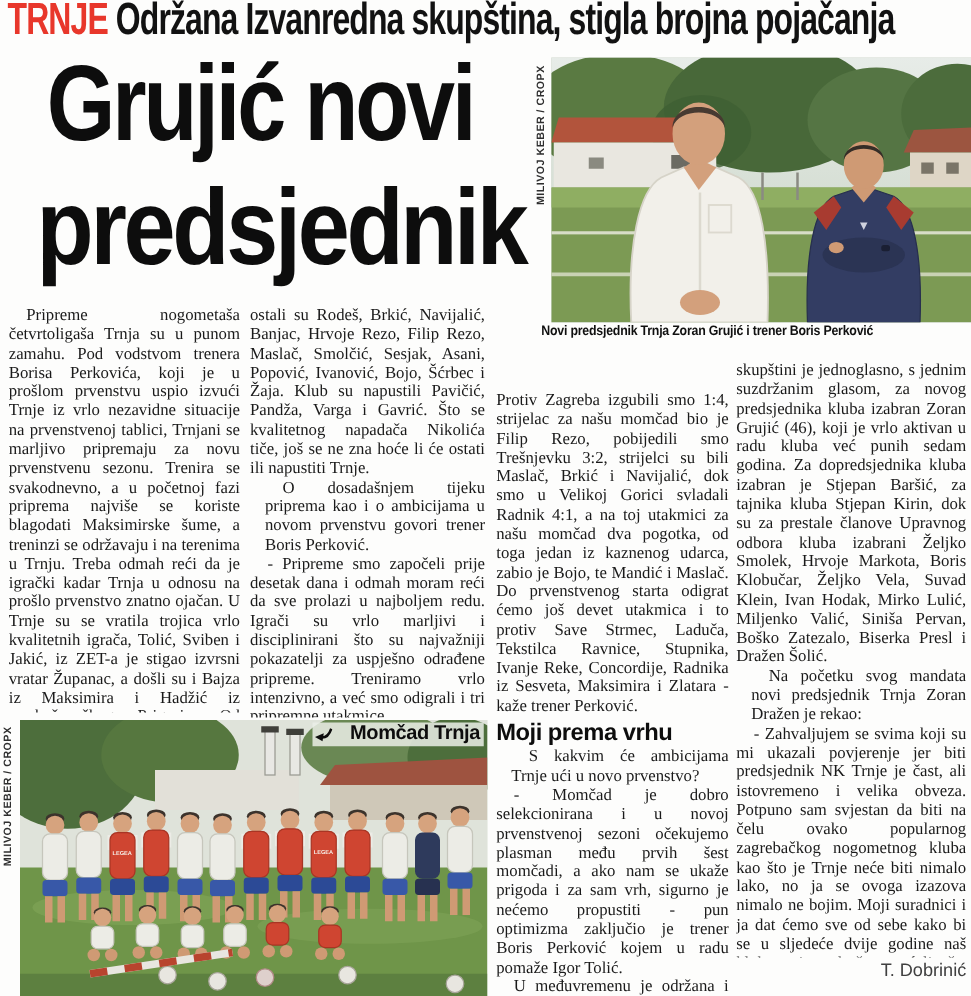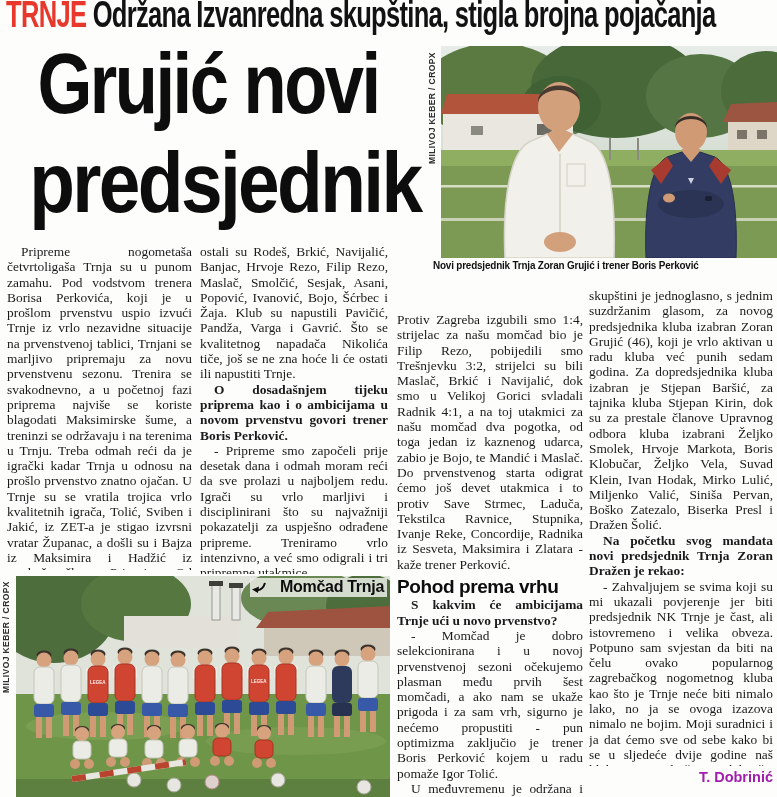--- a/index.html
+++ b/index.html
@@ -37,29 +37,29 @@
         font-weight:700;font-size:11px;color:#101010;white-space:nowrap;}
   .cap1 .scale{display:inline-block;transform:scaleX(.9);transform-origin:0 0;letter-spacing:-.2px;}
   .cap2{right:3px;top:2px;position:absolute;font-family:"Liberation Sans",sans-serif;
         font-weight:700;font-size:16px;color:#0d0d0d;letter-spacing:-.3px;
         background:rgba(235,238,232,.85);padding:0 3px 1px 2px;display:flex;align-items:center;gap:14px;}
 
   
   .col{font-size:13.4px;line-height:15.3px;text-align:justify;overflow:hidden;}
   .col p{margin:0;}
   .col p.ind{text-indent:14px;}
-  .col p.b{font-weight:700;}
+  .col p.b{font-weight:400;margin-left:12px;}
   .c1{left:7px;top:244px;width:185px;height:326px;}
   .c2{left:200px;top:244px;width:188px;height:330px;}
   .c3{left:397px;top:312px;width:186px;height:503px;}
   .c4{left:589px;top:288px;width:184px;height:478px;}
   .subhead{font-family:"Liberation Sans",sans-serif;font-weight:700;font-size:19px;
            letter-spacing:-.4px;margin:7px 0 3px 0 !important;text-align:left;color:#0d0d0d;}
   .byline{left:589px;top:769px;width:184px;text-align:right;
-          font-family:"Liberation Sans",sans-serif;font-weight:700;font-size:14.5px;color:#a21caf;}
+          font-family:"Liberation Sans",sans-serif;font-weight:400;font-size:14.5px;color:#404040;}
 </style>
 </head>
 <body>
 
 <div class="abs topstrip">
   <div class="scale">
     <span class="kicker">TRNJE</span>
     <span class="kickhead">Održana Izvanredna skupština, stigla brojna pojačanja</span>
   </div>
 </div>
@@ -142,21 +142,21 @@
 </div>
 
 <div class="abs col c2">
   <p>ostali su Rodeš, Brkić, Navijalić, Banjac, Hrvoje Rezo, Filip Rezo, Maslač, Smolčić, Sesjak, Asani, Popović, Ivanović, Bojo, Šćrbec i Žaja. Klub su napustili Pavičić, Pandža, Varga i Gavrić. Što se kvalitetnog napadača Nikolića tiče, još se ne zna hoće li će ostati ili napustiti Trnje.</p>
   <p class="ind b">O dosadašnjem tijeku priprema kao i o ambicijama u novom prvenstvu govori trener Boris Perković.</p>
   <p class="ind">- Pripreme smo započeli prije desetak dana i odmah moram reći da sve prolazi u najboljem redu. Igrači su vrlo marljivi i disciplinirani što su najvažniji pokazatelji za uspješno odrađene pripreme. Treniramo vrlo intenzivno, a već smo odigrali i tri pripremne utakmice.</p>
 </div>
 
 <div class="abs col c3">
   <p>Protiv Zagreba izgubili smo 1:4, strijelac za našu momčad bio je Filip Rezo, pobijedili smo Trešnjevku 3:2, strijelci su bili Maslač, Brkić i Navijalić, dok smo u Velikoj Gorici svladali Radnik 4:1, a na toj utakmici za našu momčad dva pogotka, od toga jedan iz kaznenog udarca, zabio je Bojo, te Mandić i Maslač. Do prvenstvenog starta odigrat ćemo još devet utakmica i to protiv Save Strmec, Laduča, Tekstilca Ravnice, Stupnika, Ivanje Reke, Concordije, Radnika iz Sesveta, Maksimira i Zlatara - kaže trener Perković.</p>
-  <p class="subhead">Pohod prema vrhu</p>
+  <p class="subhead">Moji prema vrhu</p>
   <p class="ind b">S kakvim će ambicijama Trnje ući u novo prvenstvo?</p>
   <p class="ind">- Momčad je dobro selekcionirana i u novoj prvenstvenoj sezoni očekujemo plasman među prvih šest momčadi, a ako nam se ukaže prigoda i za sam vrh, sigurno je nećemo propustiti - pun optimizma zaključio je trener Boris Perković kojem u radu pomaže Igor Tolić.</p>
   <p class="ind">U međuvremenu je održana i Izvanredna skupština kluba koja je sazvana nakon što je dugogodišnji predsjednik NK Trnje Dražen Stipetić podnio neopozivu ostavku. Na</p>
 </div>
 
 <div class="abs col c4">
   <p>skupštini je jednoglasno, s jednim suzdržanim glasom, za novog predsjednika kluba izabran Zoran Grujić (46), koji je vrlo aktivan u radu kluba već punih sedam godina. Za dopredsjednika kluba izabran je Stjepan Baršić, za tajnika kluba Stjepan Kirin, dok su za prestale članove Upravnog odbora kluba izabrani Željko Smolek, Hrvoje Markota, Boris Klobučar, Željko Vela, Suvad Klein, Ivan Hodak, Mirko Lulić, Miljenko Valić, Siniša Pervan, Boško Zatezalo, Biserka Presl i Dražen Šolić.</p>
   <p class="ind b">Na početku svog mandata novi predsjednik Trnja Zoran Dražen je rekao:</p>
   <p class="ind">- Zahvaljujem se svima koji su mi ukazali povjerenje jer biti predsjednik NK Trnje je čast, ali istovremeno i velika obveza. Potpuno sam svjestan da biti na čelu ovako popularnog zagrebačkog nogometnog kluba kao što je Trnje neće biti nimalo lako, no ja se ovoga izazova nimalo ne bojim. Moji suradnici i ja dat ćemo sve od sebe kako bi se u sljedeće dvije godine naš klub vratio u društvo trećeligaša, gdje mu je po tradiciji i potencijalu i pravo mjesto.</p>
 </div>

